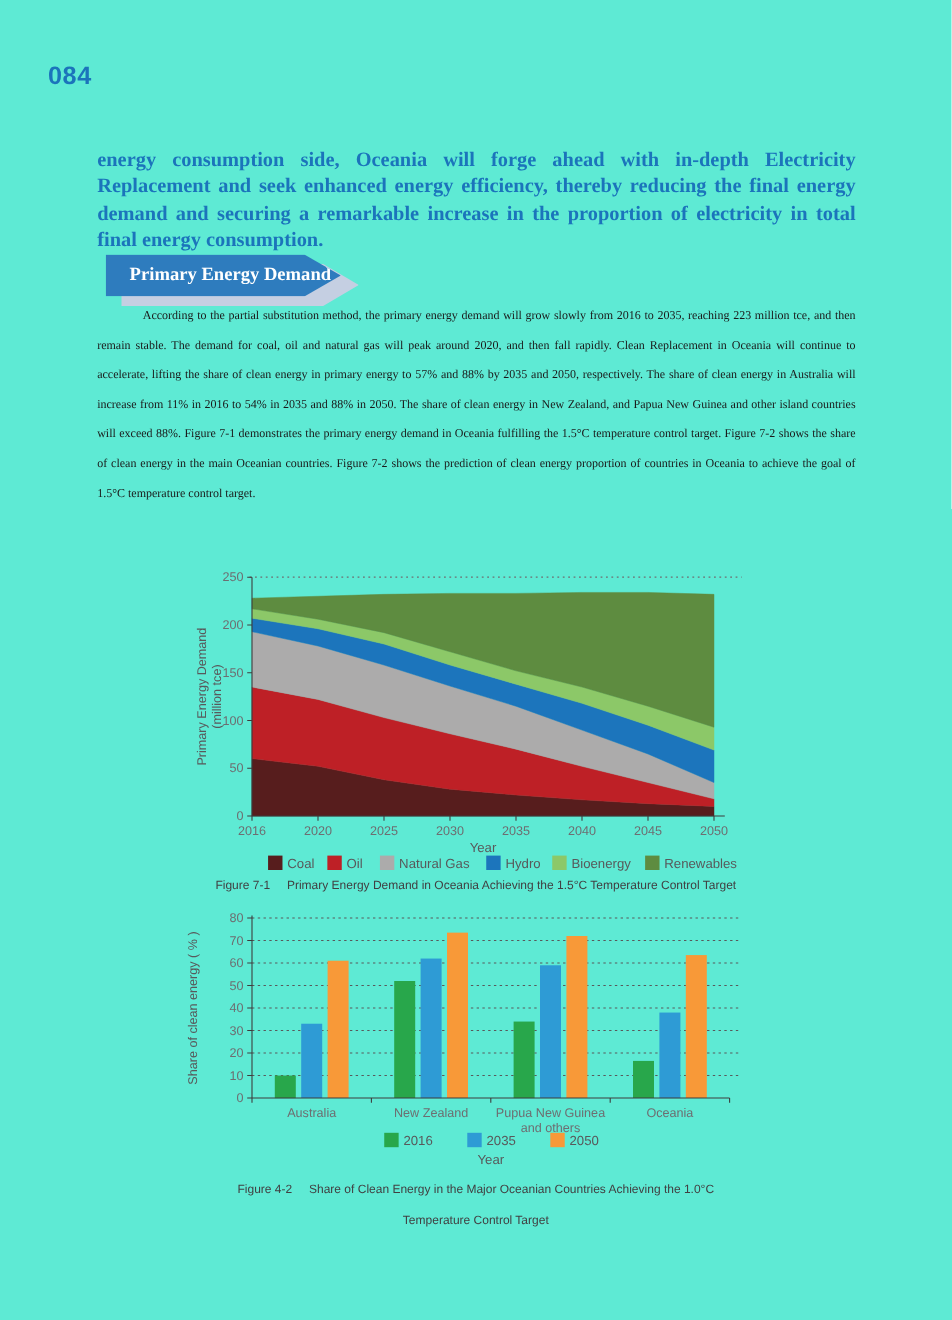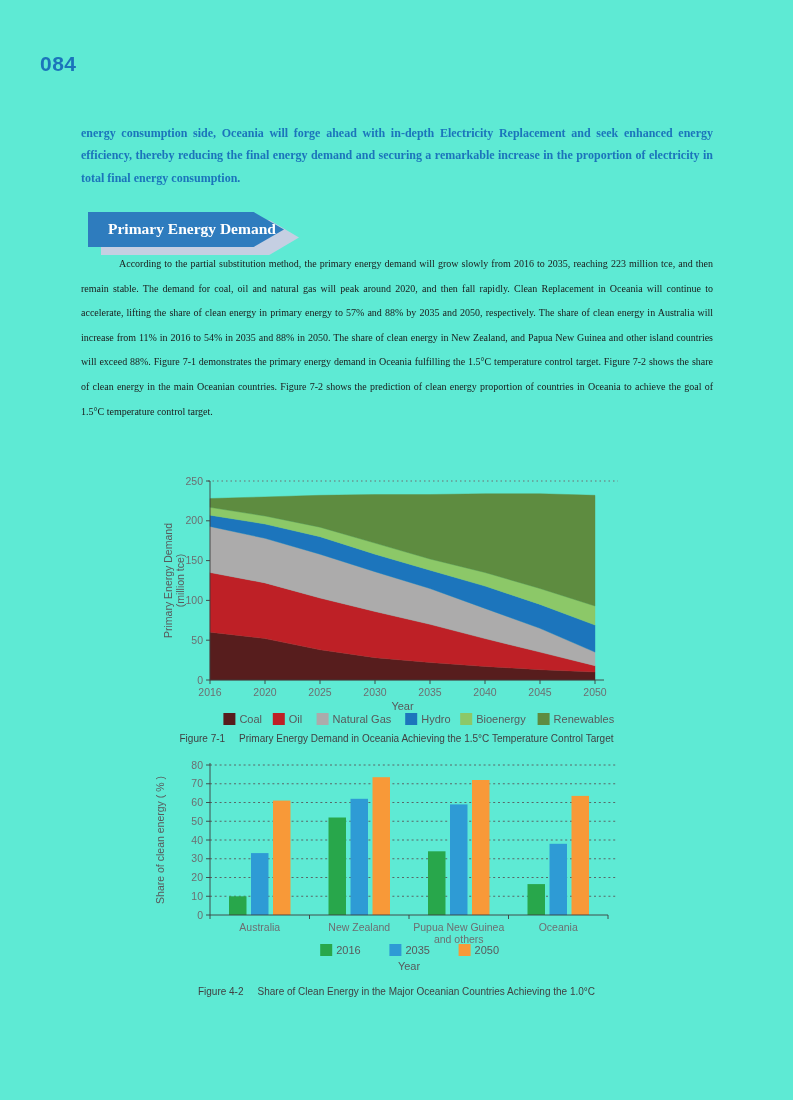--- a/index.html
+++ b/index.html
@@ -15,21 +15,21 @@
     position:relative;width:793px;height:1100px;background:#5eead4;
     font-family:"Liberation Serif",serif;overflow:hidden;
   }
   .page-number{
     position:absolute;left:40px;top:52px;
     font-family:"Liberation Sans",sans-serif;font-weight:700;font-size:21px;
     color:var(--accent);letter-spacing:0.5px;
   }
   .intro-paragraph{
     position:absolute;left:81px;top:122px;width:632px;
-    color:var(--accent);font-weight:700;font-size:12px;line-height:22.4px;
+    color:var(--accent);font-weight:700;font-size:17px;line-height:22.4px;
     text-align:justify;
   }
   .banner-wrap{position:absolute;left:88px;top:212px;width:300px;height:46px;}
   .banner-shadow{
     position:absolute;left:13px;top:8px;width:198px;height:35px;
     background:var(--banner-shadow);
     clip-path:polygon(0 0,85% 0,100% 50%,85% 100%,0 100%);
   }
   .banner-main{
     position:absolute;left:0;top:0;width:196px;height:35px;
@@ -213,15 +213,16 @@
       </g>
       <g>
         <rect x="308.59999999999997" y="188" width="12" height="12" fill="#f89938"></rect>
         <text x="324.59999999999997" y="198" font-size="11" fill="#58595b">2050</text>
       </g>
       <text x="259" y="214" text-anchor="middle" font-size="11" fill="#58595b">Year</text>
     </svg>
 
   <div class="figure-caption" id="caption-2">
     <div><span class="figure-label">Figure 4-2</span><span>Share of Clean Energy in the Major Oceanian Countries Achieving the 1.0°C</span></div>
+    <div>Temperature Control Target</div>
   </div>
 
 </div>
 
 </body></html>

